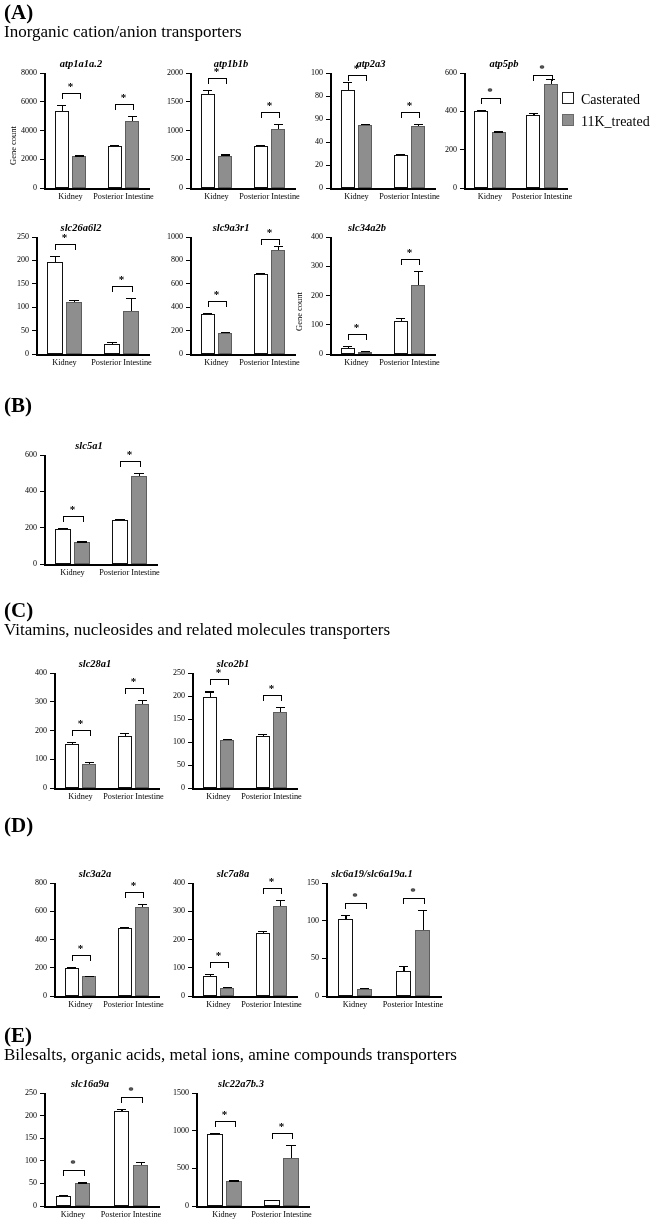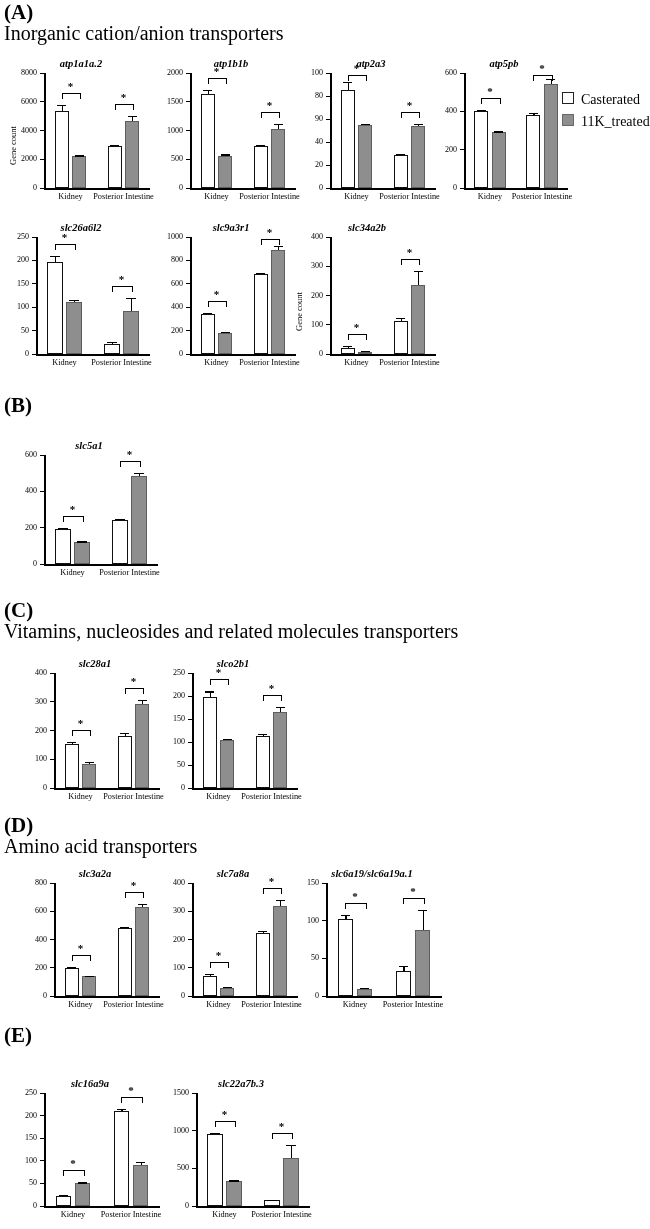--- a/index.html
+++ b/index.html
@@ -7,21 +7,21 @@
     width:650px;height:1229px;background:#ffffff;
     font-family:"Liberation Serif", serif;color:#000;
     position:relative;overflow:hidden;
   }
   .section-letter{
     font-family:"Liberation Serif", serif;
     font-weight:bold;font-size:21px;line-height:1;
   }
   .section-title{
     font-family:"Liberation Serif", serif;
-    font-size:20px;line-height:1.05;white-space:nowrap;text-align:center;
+    font-size:17px;line-height:1.05;white-space:nowrap;text-align:center;
   }
   .section{position:absolute;left:4px;}
   .panel{position:absolute;}
   .panel-title{
     position:absolute;top:0;left:0;width:100%;
     text-align:center;font-style:italic;font-weight:bold;
     font-size:10.5px;font-family:"Liberation Serif", serif;
     white-space:nowrap;
   }
   .plot{position:absolute;}
@@ -75,25 +75,25 @@
   <div class="section-letter">(B)</div>
 </div>
 
 <div class="section" style="top:600px;">
   <div class="section-letter">(C)</div>
   <div class="section-title">Vitamins, nucleosides and related molecules transporters</div>
 </div>
 
 <div class="section" style="top:815px;">
   <div class="section-letter">(D)</div>
-  <div class="section-title">Amino acid transporters</div>
 </div>
 
 <div class="section" style="top:1025px;">
   <div class="section-letter">(E)</div>
+  <div class="section-title">Bilesalts, organic acids, metal ions,  amine compounds transporters</div>
 </div>
 
 <div class="panel" style="left:6px;   top:58px;  width:150px; height:150px;">
     <div class="panel-title">atp1a1a.2</div>
     <div class="plot" style="left: 38px; top: 15px; width: 106px; height: 115px;">
       <div class="axis-v" style="height: 115px;"></div>
       <div class="tick" style="left: -4px; top: 114.5px;"></div>
       <div class="ticklabel" style="right: 113px; top: 111px; width: 30px;">0</div>
       <div class="tick" style="left: -4px; top: 85.75px;"></div>
       <div class="ticklabel" style="right: 113px; top: 82.25px; width: 30px;">2000</div>

